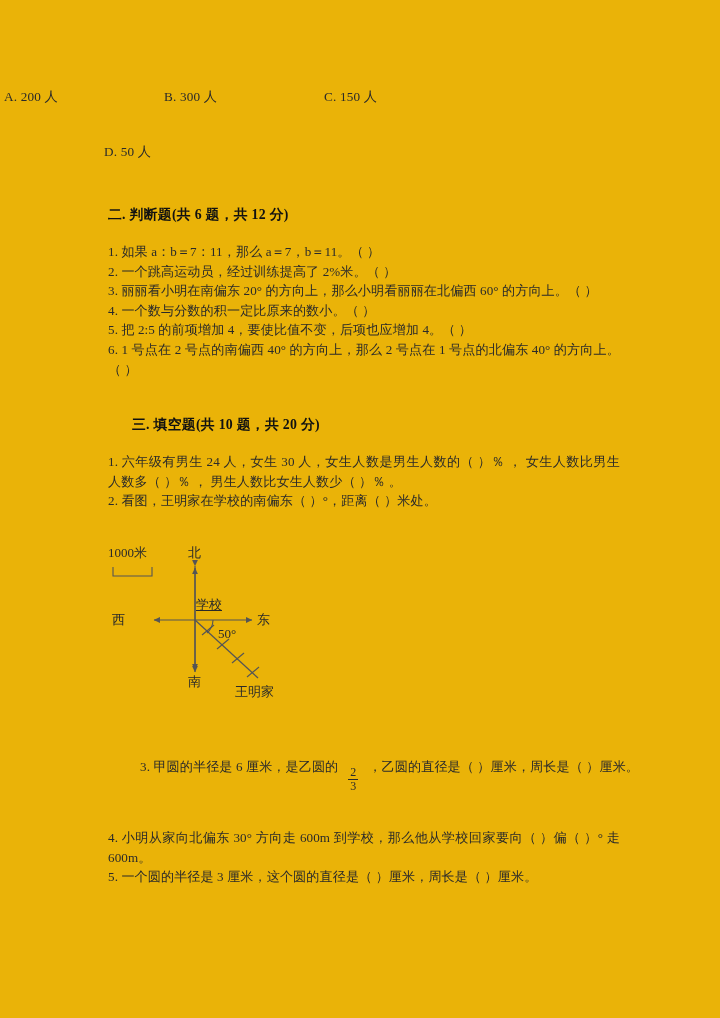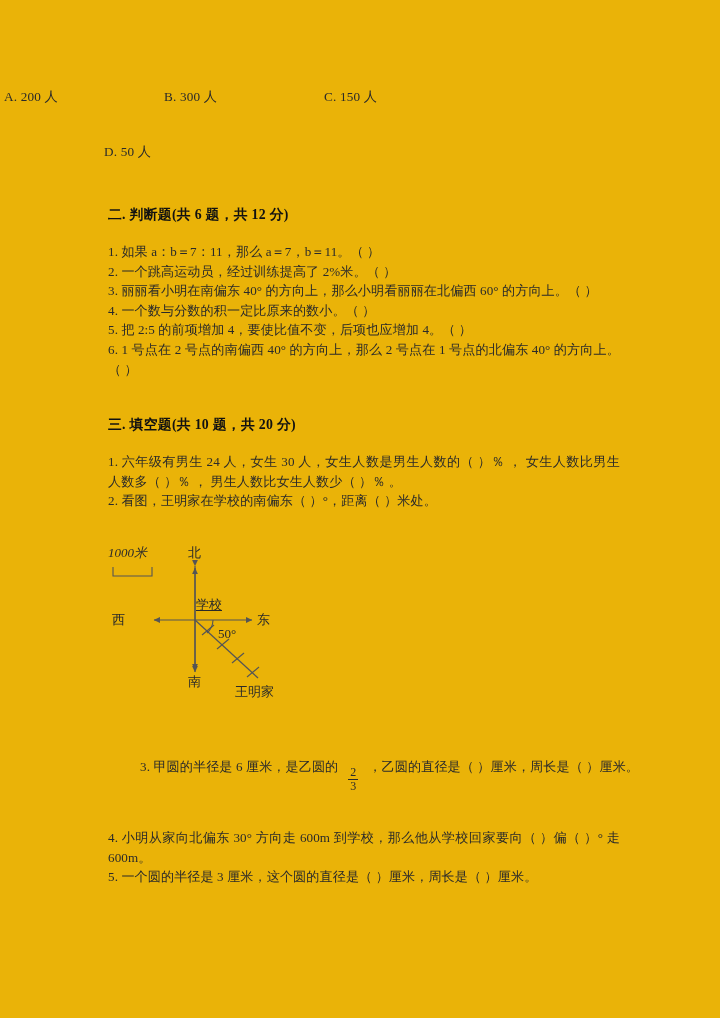--- a/index.html
+++ b/index.html
@@ -120,27 +120,27 @@
   <div class="choice-row" style="top:143px;">
     <span class="choice" style="left:104px;">D. 50 人</span>
   </div>
 
   <div class="content">
     <div class="section-heading" style="top:206px;">二. 判断题(共 6 题，共 12 分)</div>
 
     <div class="qblock" style="top:242px;">
       <span class="qline">1. 如果 a：b＝7：11，那么 a＝7，b＝11。（          ）</span>
       <span class="qline">2. 一个跳高运动员，经过训练提高了 2%米。（          ）</span>
-      <span class="qline">3. 丽丽看小明在南偏东 40°  的方向上，那么小明看丽丽在北偏西 60°  的方向上。（      ）</span>
+      <span class="qline">3. 丽丽看小明在南偏东 20°  的方向上，那么小明看丽丽在北偏西 60°  的方向上。（      ）</span>
       <span class="qline">4. 一个数与分数的积一定比原来的数小。（          ）</span>
       <span class="qline">5. 把 2:5 的前项增加 4，要使比值不变，后项也应增加 4。（          ）</span>
       <span class="qline">6. 1 号点在 2 号点的南偏西 40°  的方向上，那么 2 号点在 1 号点的北偏东 40° 的方向上。（          ）</span>
     </div>
 
-    <div class="section-heading" style="top:416px;">三. 填空题(共 10 题，共 20 分)</div>
+    <div class="section-heading" style="top:416px;margin-left:24px;">三. 填空题(共 10 题，共 20 分)</div>
 
     <div class="qblock" style="top:452px;">
       <span class="qline">1. 六年级有男生 24 人，女生 30 人，女生人数是男生人数的（     ）％ ， 女生人数比男生人数多（     ）％ ， 男生人数比女生人数少（     ）％ 。</span>
       <span class="qline">2. 看图，王明家在学校的南偏东（        ）°，距离（        ）米处。</span>
     </div>
 
     <div class="qblock q3" style="top:750px;">
       <span>3. 甲圆的半径是 6 厘米，是乙圆的</span><span class="frac">
           <span class="num">2</span>
           <span class="den">3</span>
@@ -179,21 +179,21 @@
       <g stroke="#555555" stroke-width="1.1">
         <line x1="102" y1="115" x2="114" y2="105"></line>
         <line x1="117" y1="129" x2="129" y2="119"></line>
         <line x1="132" y1="143" x2="144" y2="133"></line>
         <line x1="147" y1="157" x2="159" y2="147"></line>
       </g>
 
       <path d="M113,100 A18,18 0 0,1 107,113" fill="none" stroke="#555555" stroke-width="1.1"></path>
     </svg>
 
-    <span class="dlabel" style="left:8px;  top:24px;font-style:italic;">1000米</span>
+    <span class="dlabel" style="left:8px;  top:24px;">1000米</span>
     <span class="dlabel" style="left:88px; top:24px;">北</span>
     <span class="dlabel" style="left:88px; top:153px;">南</span>
     <span class="dlabel" style="left:157px;top:91px;">东</span>
     <span class="dlabel" style="left:12px; top:91px;">西</span>
     <span class="dlabel" style="left:96px; top:76px;text-decoration:underline;">学校</span>
     <span class="dlabel small" style="left:118px;top:106px;">50°</span>
     <span class="dlabel" style="left:135px;top:163px;">王明家</span>
   </div>
 
 </div>

